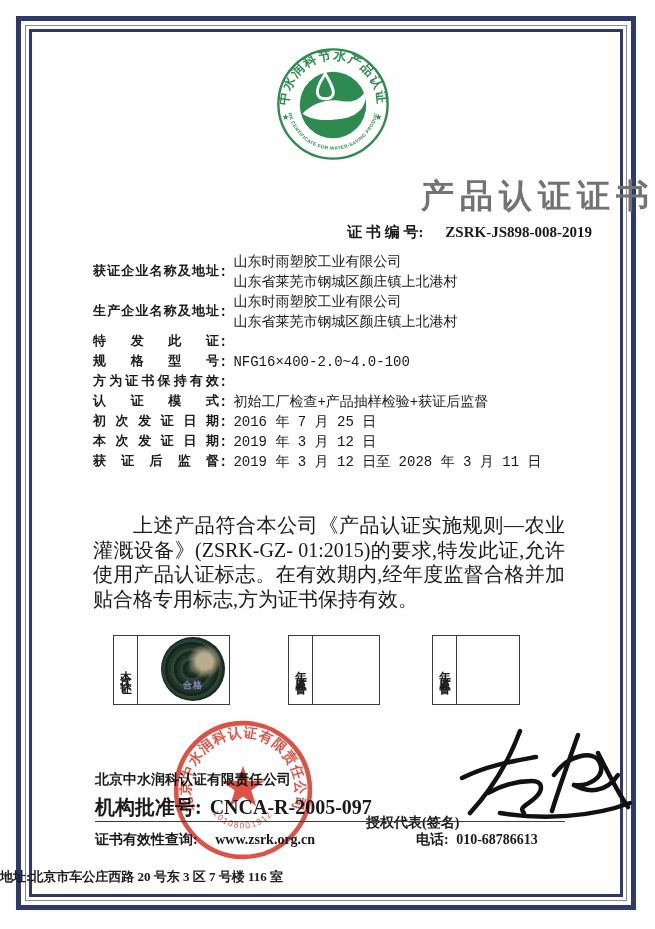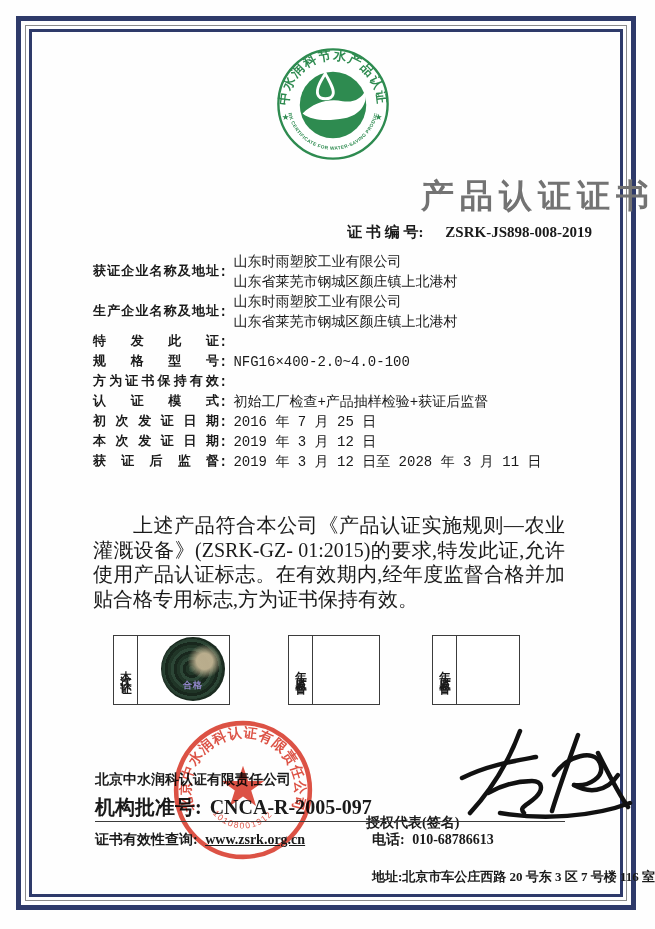--- a/index.html
+++ b/index.html
@@ -61,24 +61,24 @@
 
   .company{position:absolute;left:95px;top:771px;font-size:14px;font-weight:bold;}
   .approval{position:absolute;left:95px;top:794px;font-size:20px;font-weight:bold;}
   .approval .no{font-weight:bold;margin-left:3px;font-family:"Liberation Serif","DejaVu Serif",serif;}
   .signer{position:absolute;left:366px;top:779px;font-size:14px;font-weight:bold;margin-top:35px;}
   .signature{position:absolute;left:448px;top:723px;width:185px;height:100px;}
   .red-stamp{position:absolute;left:167px;top:714px;width:152px;height:152px;opacity:.88;mix-blend-mode:multiply;}
 
   .rule{position:absolute;left:95px;top:821px;width:470px;border-top:1.5px solid #3a3a3a;}
   .query{position:absolute;left:95px;top:831px;font-size:14px;font-weight:bold;}
-  .query .site{text-decoration:underline;margin-left:4px;}
-  .phone{position:absolute;left:372px;top:831px;font-size:14px;font-weight:bold;}
+  .query .site{margin-left:14px;}
+  .phone{position:absolute;left:416px;top:831px;font-size:14px;font-weight:bold;}
   .phone .tel{margin-left:4px;}
-  .address{position:absolute;left:0;right:0;top:868px;text-align:right;font-size:13px;font-weight:bold;}
+  .address{position:absolute;left:0;right:0;top:868px;text-align:left;font-size:13px;font-weight:bold;}
 </style>
 </head>
 <body>
 
 <div class="page">
 
   <div class="frame-outer"></div>
   <div class="frame-mid"></div>
   <div class="frame-inner"></div>
 

